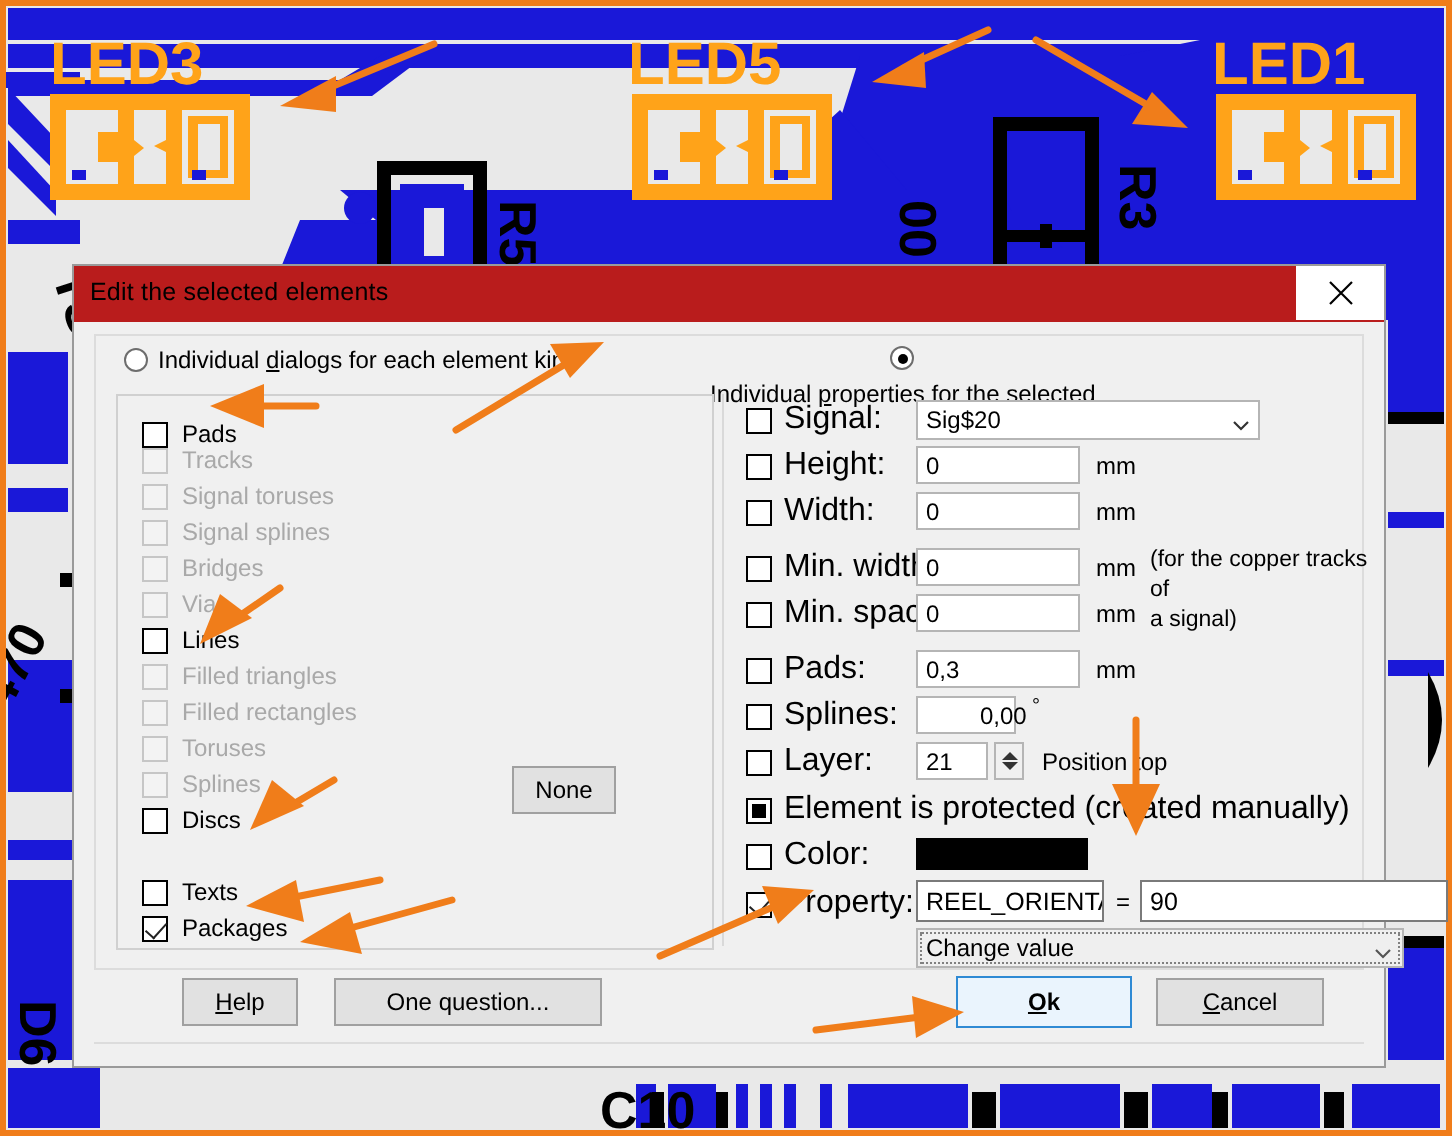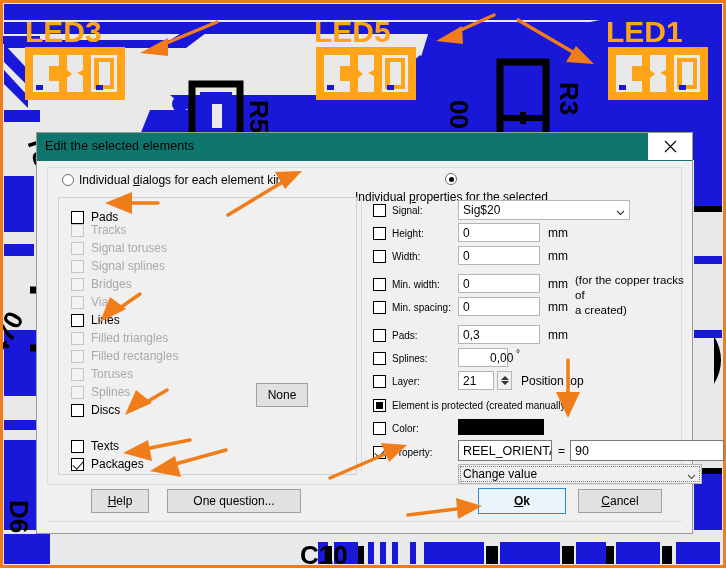--- a/index.html
+++ b/index.html
@@ -13,21 +13,21 @@
   #pcb{position:absolute;inset:0;width:726px;height:568px;}
   
   .dialog{
     position:absolute;left:36px;top:132px;width:655px;height:400px;
     background:#f0f0f0;
     border:1px solid #9a9a9a;
     box-shadow:0 0 0 1px #ffffff inset;
     font-size:12px;color:#000;
   }
   .titlebar{
-    height:28px;background:#0f766e;position:relative;
+    height:28px;background:#b91c1c;position:relative;
     border-bottom:1px solid #f0f0f0;
   }
   .titlebar .t{
     position:absolute;left:8px;top:6px;font-size:12.5px;color:#000;
     letter-spacing:0.1px;
   }
   .closebtn{
     position:absolute;right:0;top:0;width:44px;height:27px;
     display:flex;align-items:center;justify-content:center;
     color:#000;font-size:15px;line-height:1;background:#ffffff;cursor:default;
@@ -83,21 +83,21 @@
   .vdiv{position:absolute;left:313px;top:29px;width:1px;height:276px;background:#d9d9d9;}
 
   
   .nonebtn{
     position:absolute;left:219px;top:356px;width:50px;height:22px;
     background:#e1e1e1;border:1px solid #a0a0a0;
     font-size:12px;display:flex;align-items:center;justify-content:center;
   }
 
   
-  .rrow{position:absolute;display:flex;align-items:center;font-size:10px;height:18px;}
+  .rrow{position:absolute;display:flex;align-items:center;font-size:16px;height:18px;}
   .rcb{margin-right:6px;}
   .rlabel{white-space:nowrap;}
   .field{
     position:absolute;height:19px;background:#fff;border:1px solid #b5b5b5;
     box-sizing:border-box;font-size:12px;color:#000;
     display:flex;align-items:center;padding-left:4px;
   }
   .unit{position:absolute;font-size:12px;}
   .combo{
     position:absolute;height:20px;background:#fff;border:1px solid #b5b5b5;
@@ -392,21 +392,21 @@
         <div class="unit" style="left:500px;top:109px;">mm</div>
 
         <div class="rrow" style="left:325px;top:130px;">
           <span class="cbox rcb"></span>
           <span class="rlabel">Min. spacing:</span>
         </div>
         <div class="field" style="left:410px;top:129px;width:82px;">0</div>
         <div class="unit" style="left:500px;top:132px;">mm</div>
 
         <div class="note" style="left:527px;top:105px;width:110px;">(for the copper tracks of
-a created)</div>
+a signal)</div>
 
         <div class="rrow" style="left:325px;top:158px;">
           <span class="cbox rcb"></span>
           <span class="rlabel">Pads:</span>
         </div>
         <div class="field" style="left:410px;top:157px;width:82px;">0,3</div>
         <div class="unit" style="left:500px;top:160px;">mm</div>
 
         <div class="rrow" style="left:325px;top:181px;">
           <span class="cbox rcb"></span>

